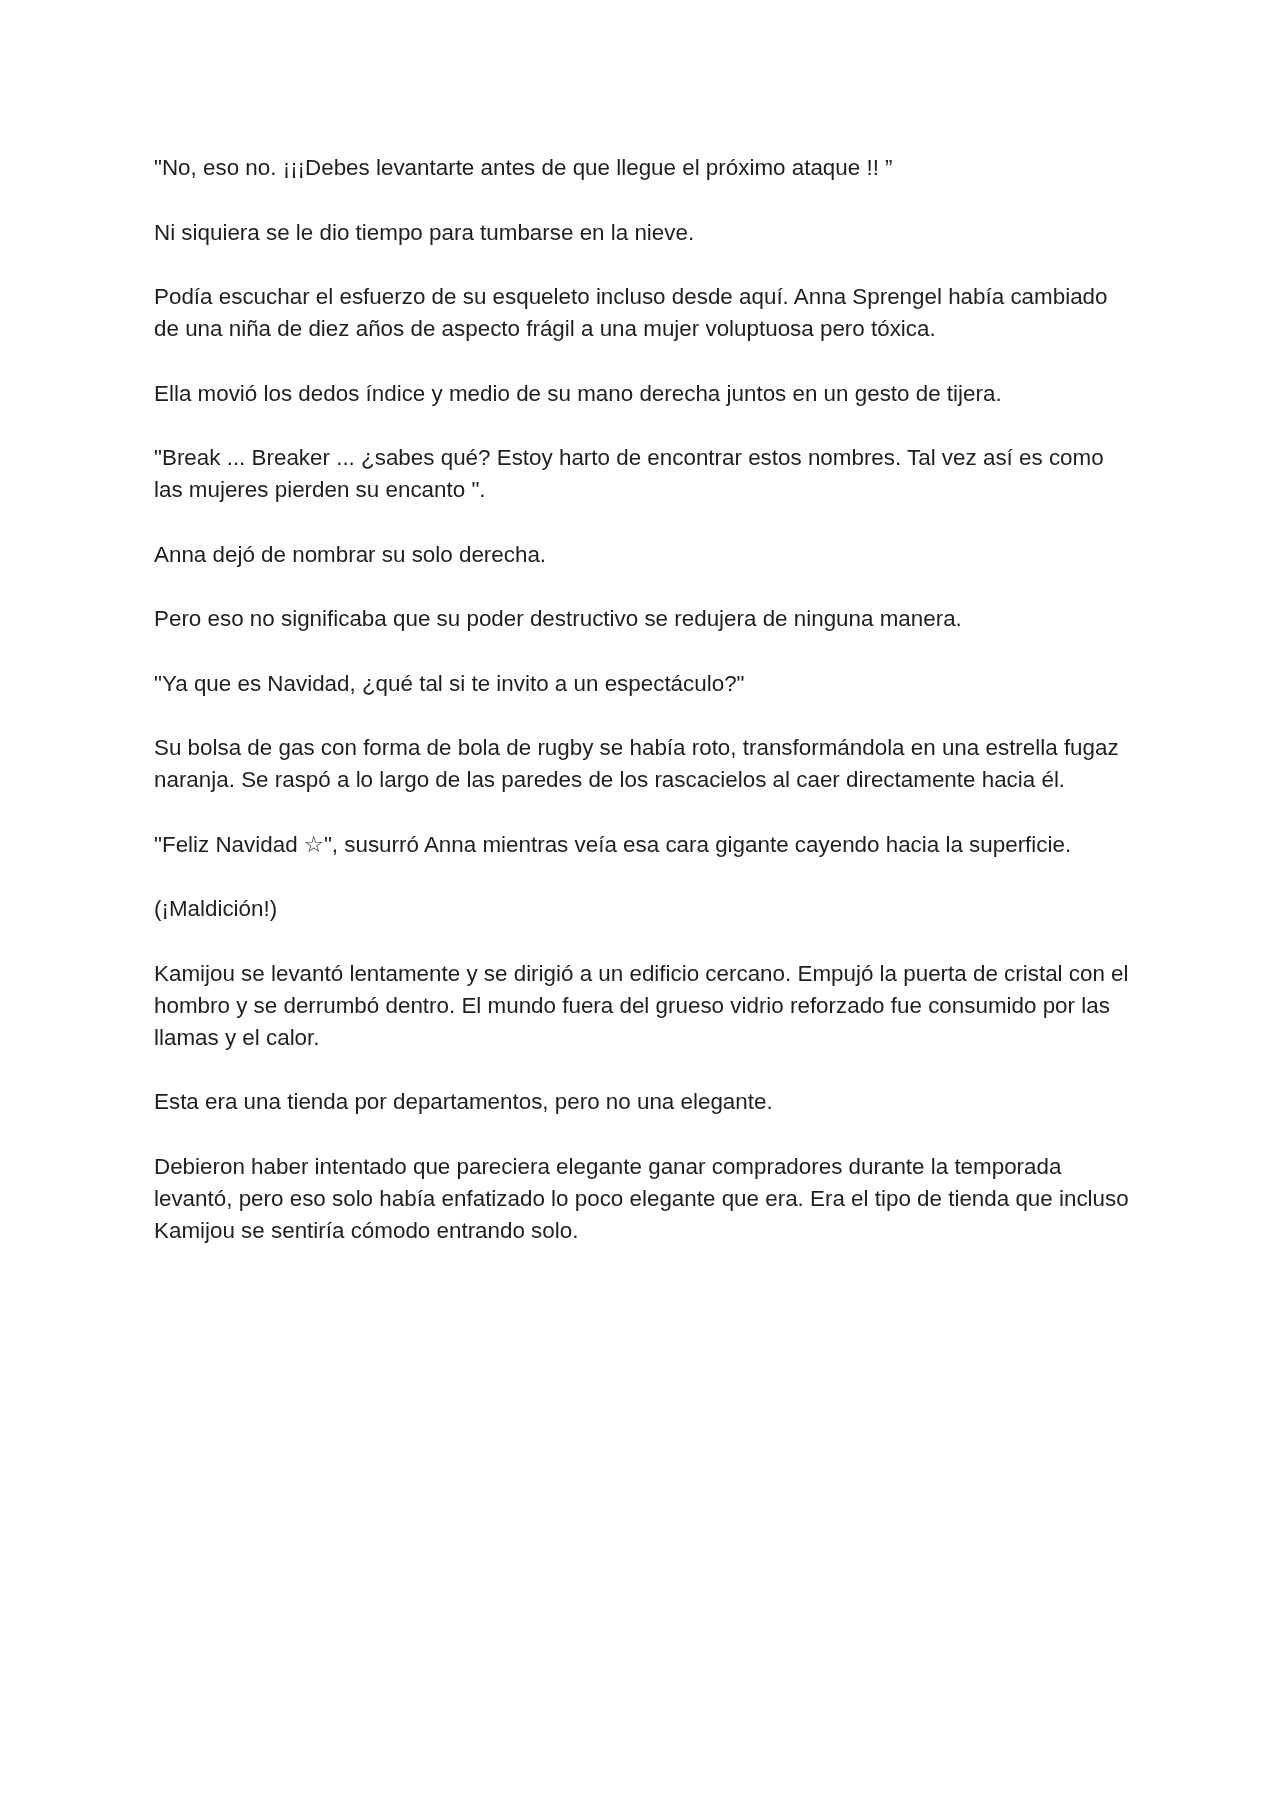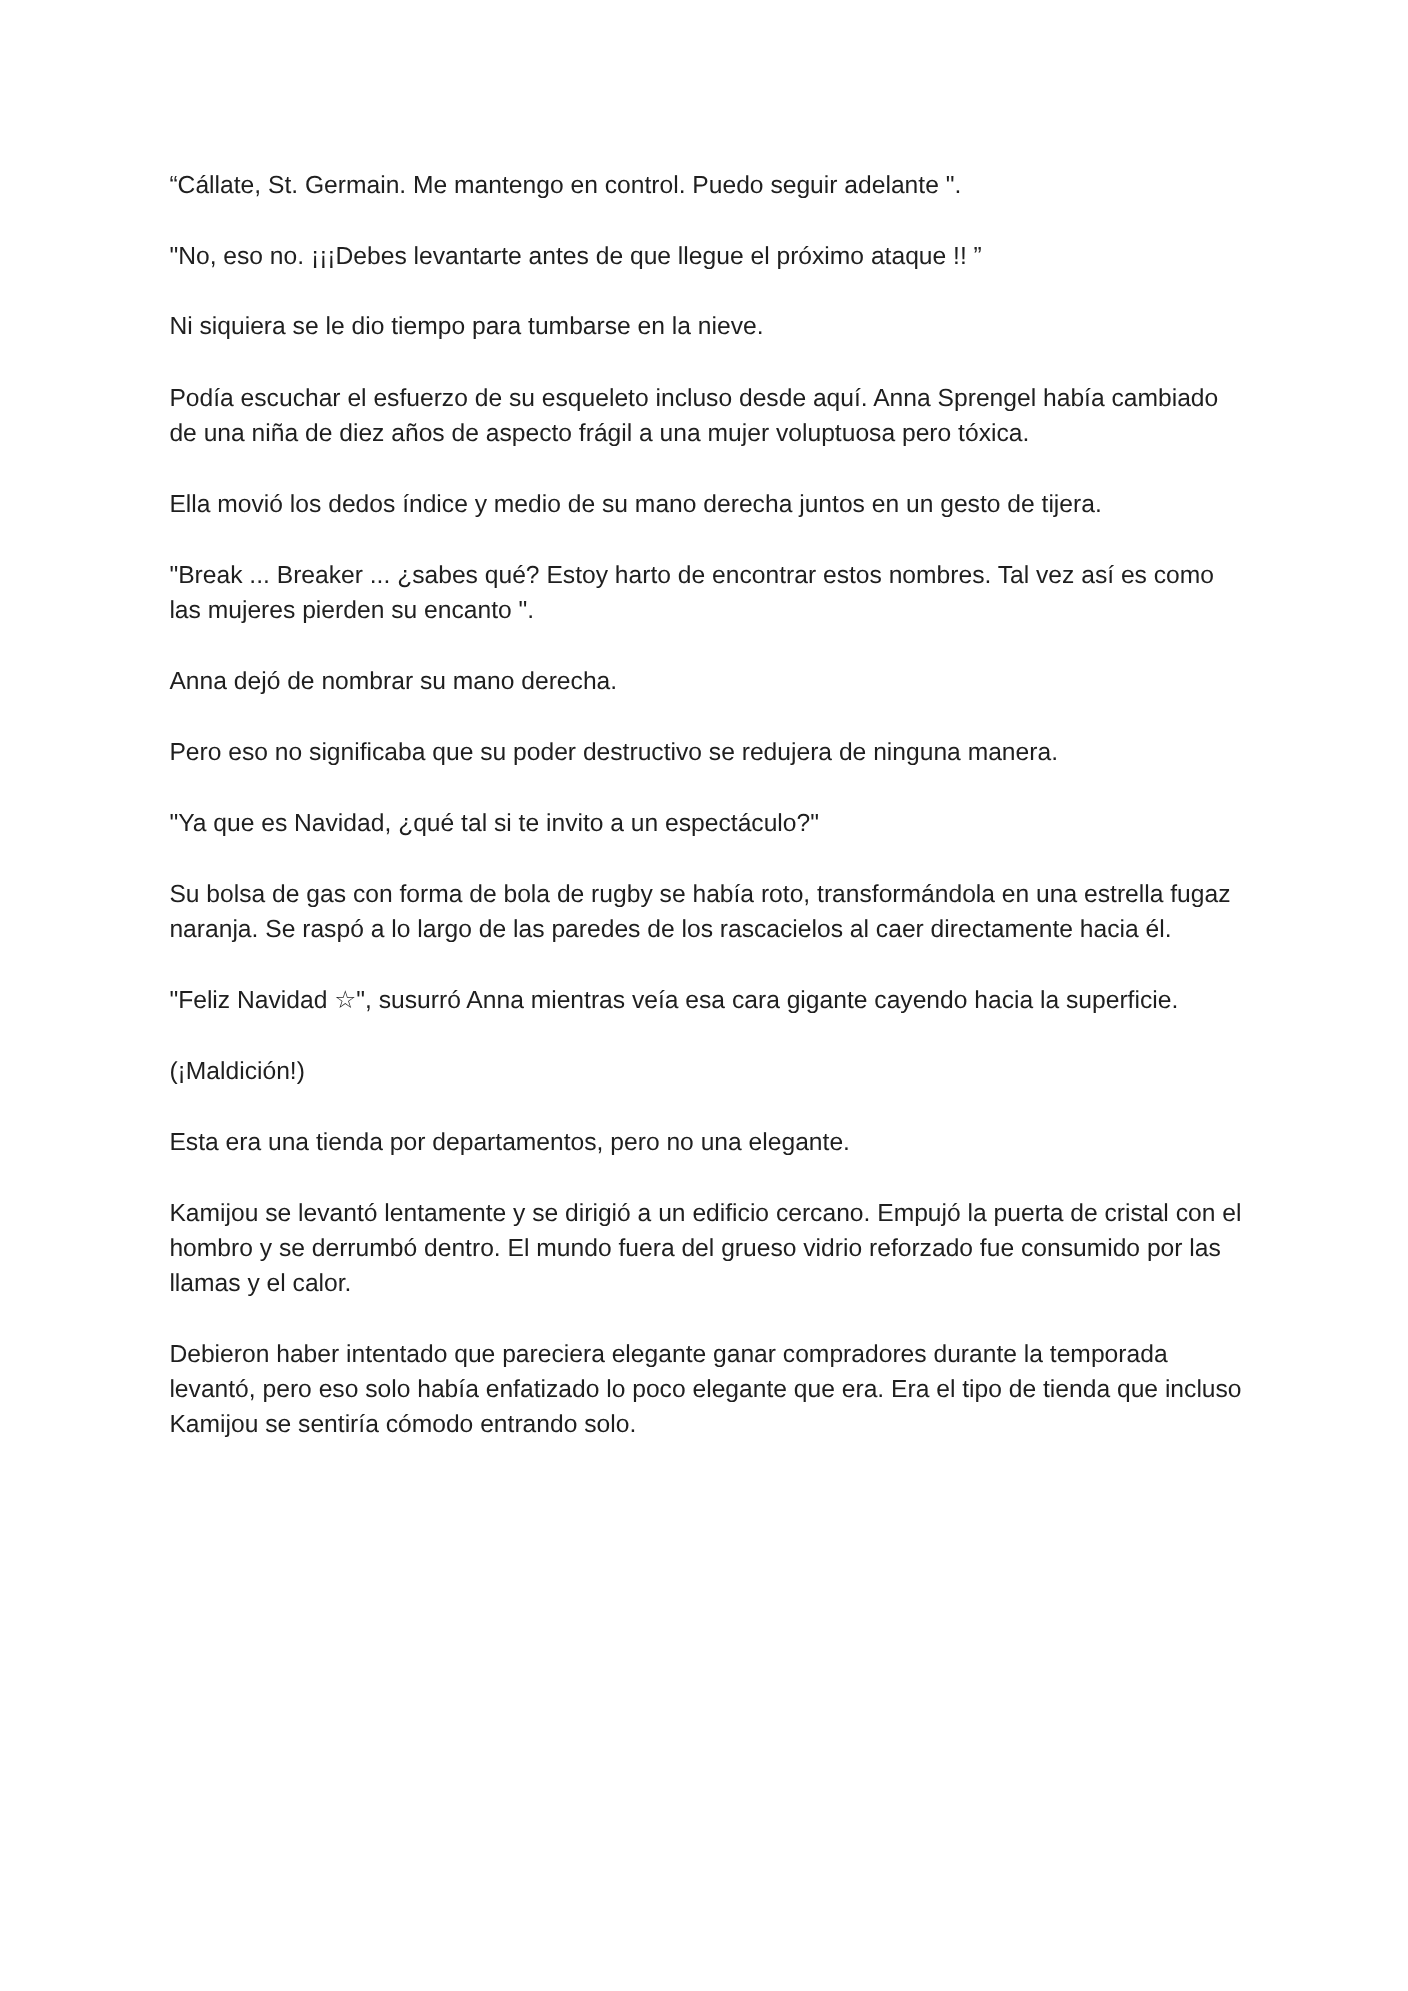--- a/index.html
+++ b/index.html
@@ -26,28 +26,27 @@
     .page p {
       margin: 0 0 32.5px 0;
       padding: 0;
       white-space: normal;
     }
   </style>
 </head>
 <body>
 
 <div class="page">
-  <p>“Cállate, St. Germain. Me mantengo en control. Puedo seguir adelante ".</p>
   <p>"No, eso no. ¡¡¡Debes levantarte antes de que llegue el próximo ataque !! ”</p>
   <p>Ni siquiera se le dio tiempo para tumbarse en la nieve.</p>
   <p>Podía escuchar el esfuerzo de su esqueleto incluso desde aquí. Anna Sprengel había cambiado de una niña de diez años de aspecto frágil a una mujer voluptuosa pero tóxica.</p>
   <p>Ella movió los dedos índice y medio de su mano derecha juntos en un gesto de tijera.</p>
   <p>"Break ... Breaker ... ¿sabes qué? Estoy harto de encontrar estos nombres. Tal vez así es como las mujeres pierden su encanto ".</p>
-  <p>Anna dejó de nombrar su mano derecha.</p>
+  <p>Anna dejó de nombrar su solo derecha.</p>
   <p>Pero eso no significaba que su poder destructivo se redujera de ninguna manera.</p>
   <p>"Ya que es Navidad, ¿qué tal si te invito a un espectáculo?"</p>
   <p>Su bolsa de gas con forma de bola de rugby se había roto, transformándola en una estrella fugaz naranja. Se raspó a lo largo de las paredes de los rascacielos al caer directamente hacia él.</p>
   <p>"Feliz Navidad ☆", susurró Anna mientras veía esa cara gigante cayendo hacia la superficie.</p>
   <p>(¡Maldición!)</p>
+  <p>Kamijou se levantó lentamente y se dirigió a un edificio cercano. Empujó la puerta de cristal con el hombro y se derrumbó dentro. El mundo fuera del grueso vidrio reforzado fue consumido por las llamas y el calor.</p>
   <p>Esta era una tienda por departamentos, pero no una elegante.</p>
-  <p>Kamijou se levantó lentamente y se dirigió a un edificio cercano. Empujó la puerta de cristal con el hombro y se derrumbó dentro. El mundo fuera del grueso vidrio reforzado fue consumido por las llamas y el calor.</p>
   <p>Debieron haber intentado que pareciera elegante ganar compradores durante la temporada levantó, pero eso solo había enfatizado lo poco elegante que era. Era el tipo de tienda que incluso Kamijou se sentiría cómodo entrando solo.</p>
 </div>
 
 </body></html>

